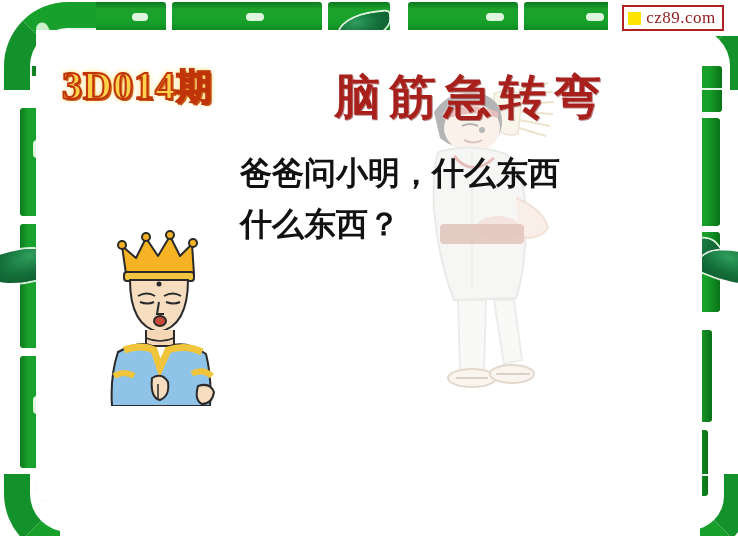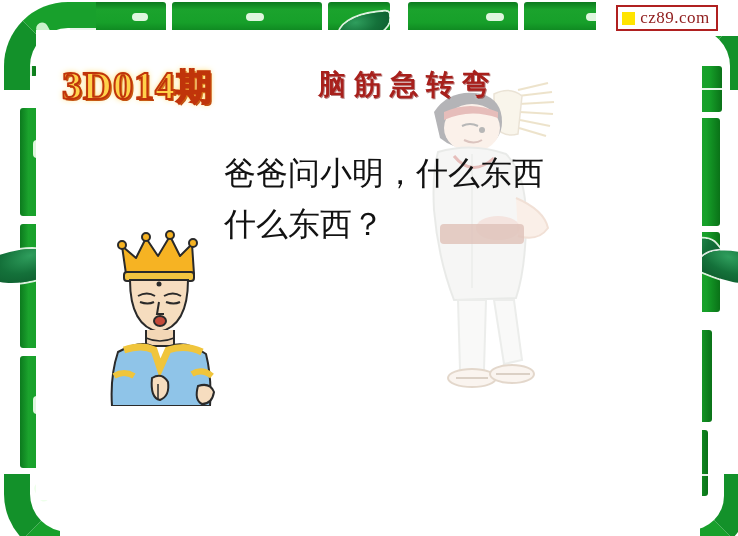--- a/index.html
+++ b/index.html
@@ -53,33 +53,33 @@
   
   .title-3d{position:absolute;left:62px;top:62px;font-size:40px;font-weight:bold;
             font-family:"Liberation Serif","DejaVu Serif",serif;
             letter-spacing:1px;
             color:#ffd24a;
             -webkit-text-stroke:2px #c0340a;
             text-shadow:0 0 6px #ffcf3a,0 0 2px #e0560c,2px 2px 0 #b33207;
             white-space:nowrap;}
   .title-3d .cn{font-family:"DejaVu Sans","Liberation Sans",sans-serif;font-size:36px;}
 
-  .title-brain{position:absolute;left:318px;top:66px;font-size:28px;font-weight:bold;
+  .title-brain{position:absolute;left:334px;top:66px;font-size:47px;font-weight:bold;
                font-family:"DejaVu Sans","Liberation Sans",sans-serif;
                color:#a8201c;letter-spacing:8px;
                text-shadow:1px 1px 0 rgba(120,20,18,.55),0 0 3px rgba(255,255,255,.5);
                white-space:nowrap;}
 
   
-  .riddle{position:absolute;left:224px;top:152px;width:410px;}
+  .riddle{position:absolute;left:240px;top:152px;width:410px;font-weight:bold;}
   .riddle p{margin:0 0 9px 0;font-size:32px;line-height:1.32;color:#121212;
             font-family:"DejaVu Sans","Liberation Sans",sans-serif;white-space:nowrap;}
 
   
-  .watermark{position:absolute;right:0;top:0;width:142px;height:36px;background:#ffffff;
+  .watermark{position:absolute;right:0;top:0;width:130px;height:36px;background:#ffffff;
              display:flex;align-items:center;justify-content:center;}
   .wm-box{border:2px solid #b02020;background:#fff;padding:1px 6px 1px 4px;
           display:flex;align-items:center;gap:5px;}
   .wm-sq{width:13px;height:13px;background:#ffe400;display:block;}
   .wm-text{font-family:"Liberation Serif","DejaVu Serif",serif;font-size:17px;color:#8f1b1b;
            letter-spacing:.5px;}
 </style>
 </head>
 <body>
 

